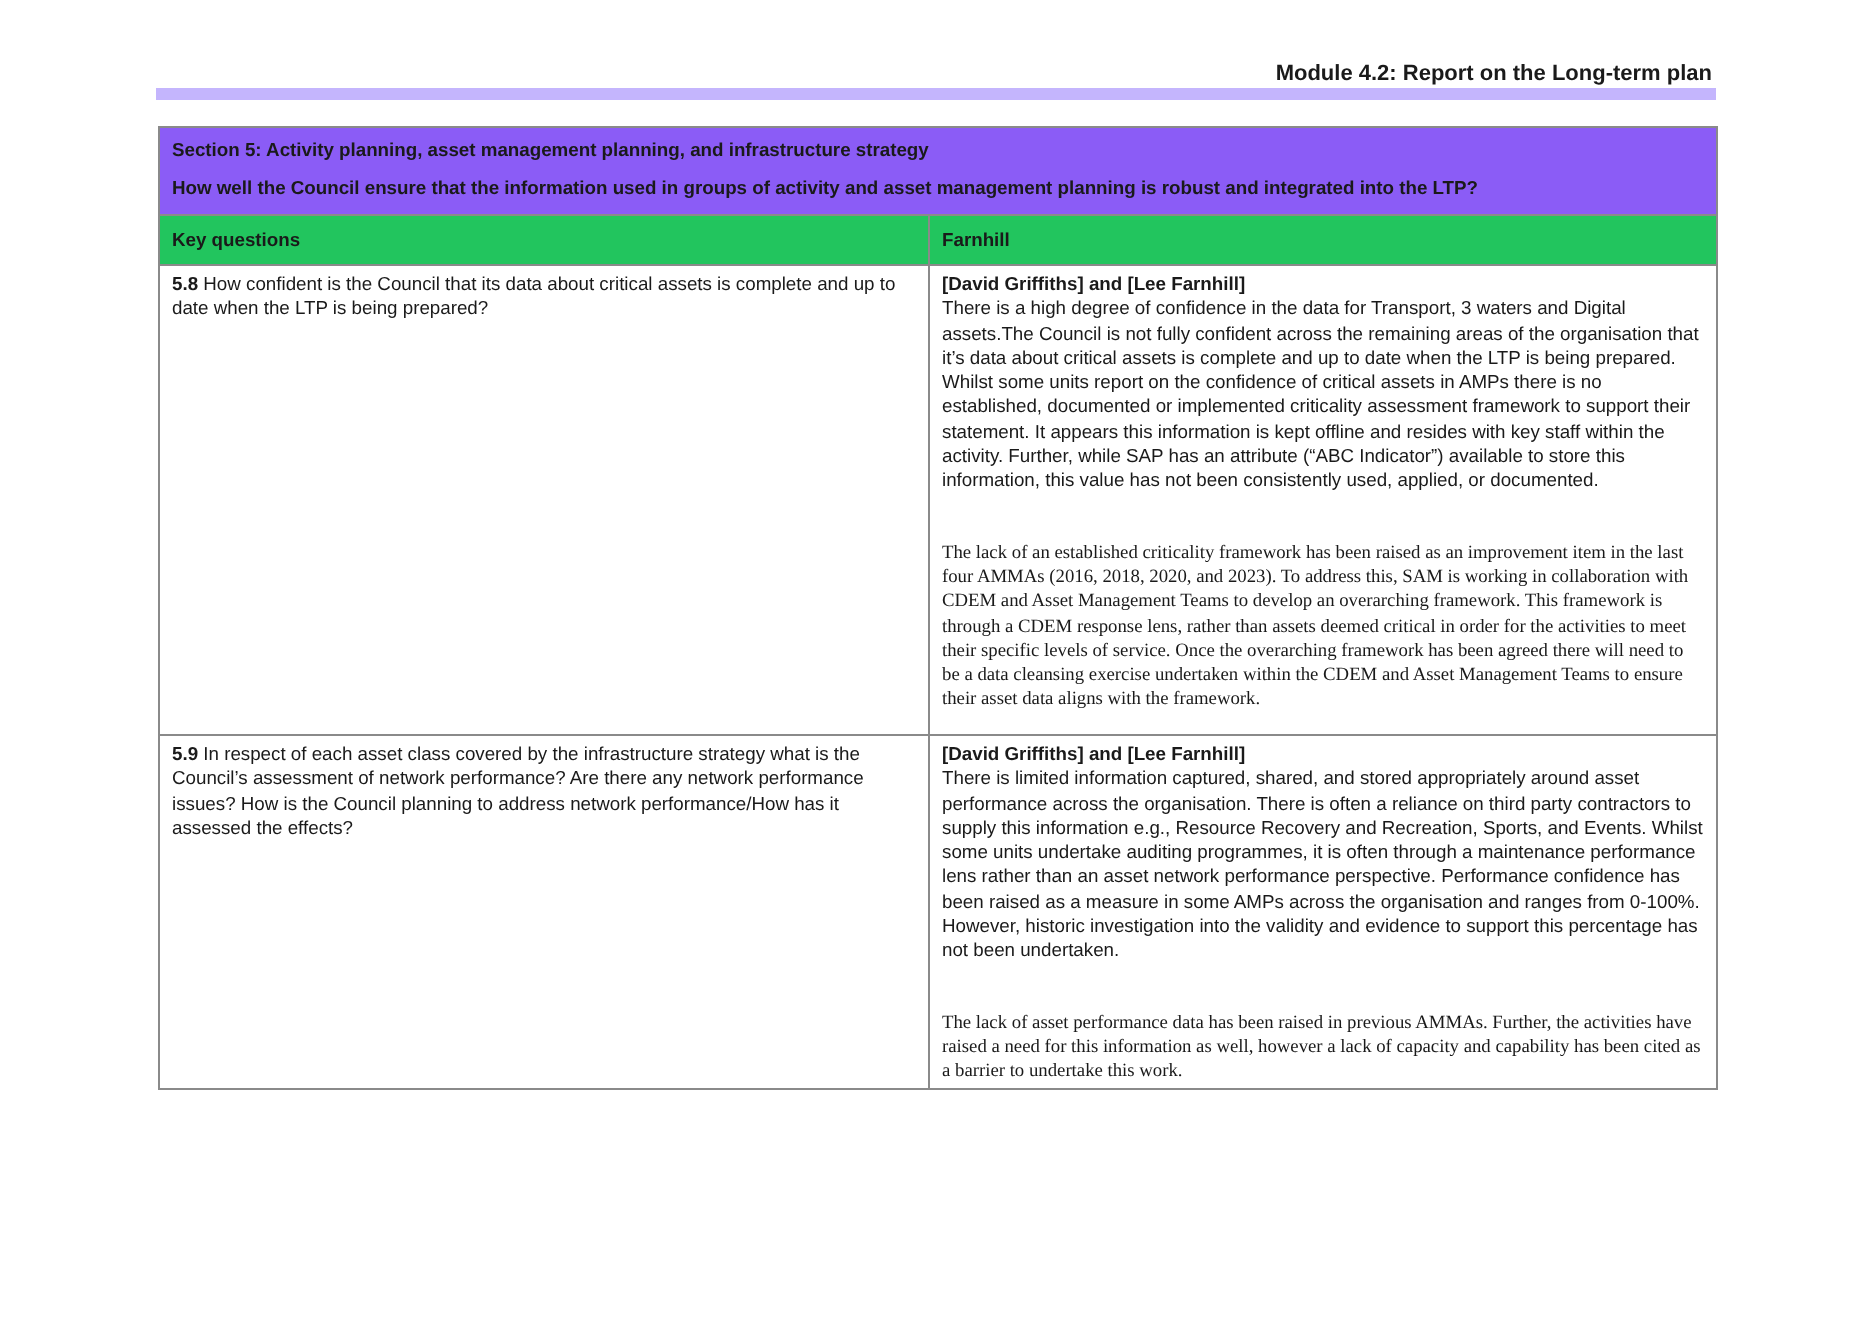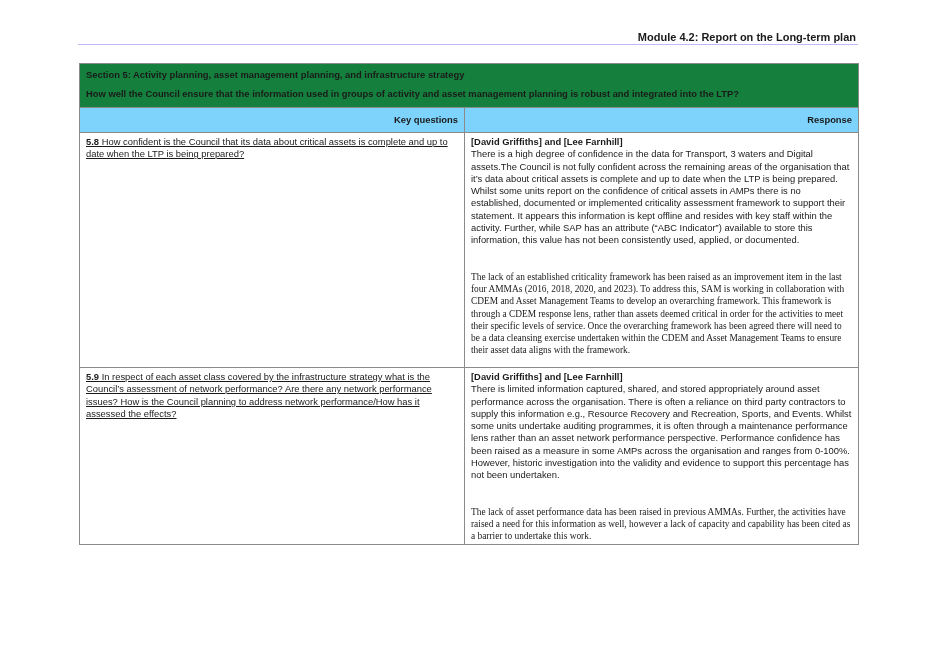--- a/index.html
+++ b/index.html
@@ -14,21 +14,21 @@
       overflow: hidden;
       font-family: "Liberation Sans", sans-serif;
       color: #1a1a1a;
     }
     .page-header {
       position: absolute;
       left: 78px;
       top: 30px;
       width: 780px;
       height: 14px;
-      border-bottom: 1px solid #c4b5fd;
+      border-bottom: 6px solid #c4b5fd;
       text-align: right;
       font-weight: bold;
       font-size: 11px;
       line-height: 12px;
     }
     .page-header span {
       position: absolute;
       right: 2px;
       top: 1px;
     }
@@ -41,41 +41,39 @@
       table-layout: fixed;
       font-size: 9.4px;
       line-height: 12.3px;
     }
     table.doc-table td {
       border: 1px solid #8a8a8a;
       vertical-align: top;
       padding: 0 6px;
     }
     .section-cell {
-      background: #15803d;
+      background: #8b5cf6;
       font-weight: bold;
       padding-top: 5px !important;
       padding-bottom: 6px !important;
       height: 32px;
     }
     .section-cell .line1 { display:block; margin-bottom: 7px; }
     .purpose-cell {
       padding-top: 3px !important;
       padding-bottom: 2px !important;
     }
     .col-header {
-      background: #7dd3fc;
+      background: #22c55e;
       font-weight: bold;
       height: 24px;
       vertical-align: middle !important;
-      text-align: right;
     }
     .q-cell {
       padding-top: 3px !important;
-      text-decoration: underline;
     }
     .r-cell {
       padding-top: 3px !important;
       padding-bottom: 1px !important;
     }
     .r-cell p {
       margin: 0;
     }
     .r-cell p + p {
       margin-top: 24px;
@@ -101,21 +99,21 @@
   </colgroup>
   <tbody>
       <tr>
     <td colspan="2" class="section-cell">
       <span class="line1">Section 5: Activity planning, asset management planning, and infrastructure strategy</span>
       <span>How well the Council ensure that the information used in groups of activity and asset management planning is robust and integrated into the LTP?</span>
     </td>
   </tr>
   <tr>
     <td class="col-header">Key questions</td>
-    <td class="col-header">Response</td>
+    <td class="col-header">Farnhill</td>
   </tr>
   <tr style="height:235px">
     <td class="q-cell">
       <span class="q-num">5.8</span><span> How confident is the Council that its data about critical assets is complete and up to date when the LTP is being prepared?</span>
     </td>
     <td class="r-cell">
       <span class="responders">[David Griffiths] and [Lee Farnhill]</span>
       <p>There is a high degree of confidence in the data for Transport, 3 waters and Digital assets.The Council is not fully confident across the remaining areas of the organisation that it’s data about critical assets is complete and up to date when the LTP is being prepared. Whilst some units report on the confidence of critical assets in AMPs there is no established, documented or implemented criticality assessment framework to support their statement. It appears this information is kept offline and resides with key staff within the activity. Further, while SAP has an attribute (“ABC Indicator”) available to store this information, this value has not been consistently used, applied, or documented.</p>
       <p>The lack of an established criticality framework has been raised as an improvement item in the last four AMMAs (2016, 2018, 2020, and 2023). To address this, SAM is working in collaboration with CDEM and Asset Management Teams to develop an overarching framework. This framework is through a CDEM response lens, rather than assets deemed critical in order for the activities to meet their specific levels of service. Once the overarching framework has been agreed there will need to be a data cleansing exercise undertaken within the CDEM and Asset Management Teams to ensure their asset data aligns with the framework.</p>
     </td>

